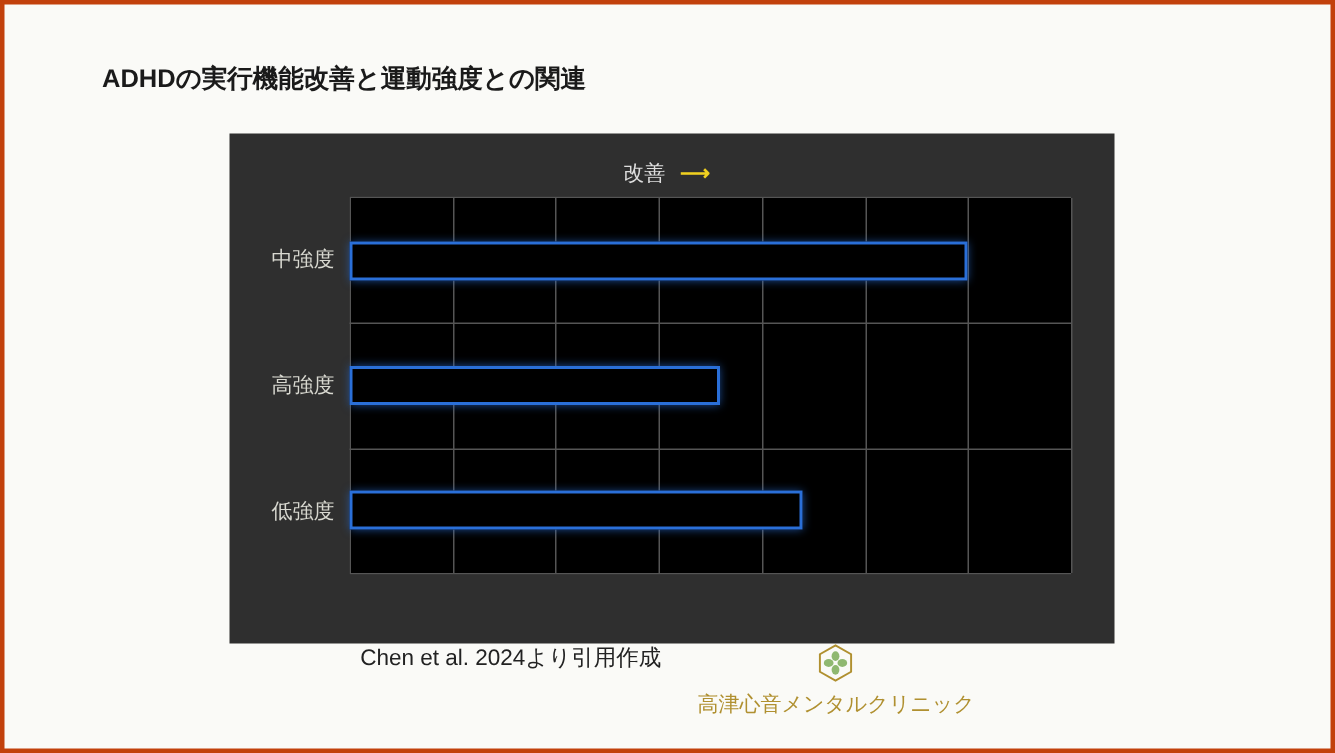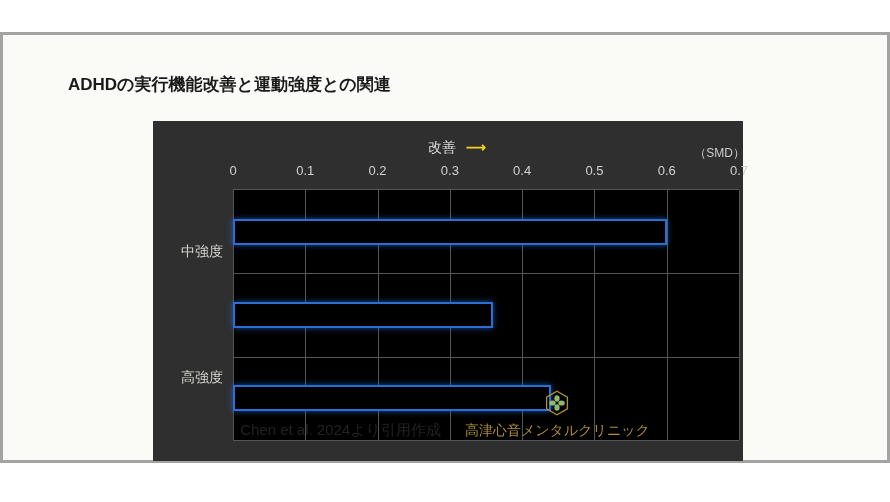--- a/index.html
+++ b/index.html
@@ -5,42 +5,41 @@
   * { box-sizing: border-box; margin: 0; padding: 0; }
   body {
     background: #fff;
     font-family: "Hiragino Sans", "Meiryo", sans-serif;
     width: 890px;
     height: 502px;
     position: relative;
   }
   .frame {
     width: 890px;
-    height: 431px;
-    border: 3px solid #a3a3a3;
+    height: 502px;
+    border: 3px solid #c2410c;
     background: #fafaf7;
     position: relative;
-    margin-top: 32px;
   }
   .title {
     position: absolute;
     top: 38px;
     left: 65px;
     font-size: 17px;
     font-weight: 700;
     color: #1a1a1a;
   }
   .chart-wrap {
     position: absolute;
     top: 86px;
     left: 150px;
     width: 590px;
     height: 340px;
     background: #2f2f2f;
-    padding: 18px 4px 14px 20px;
+    padding: 18px 29px 14px 20px;
   }
   .improve-row {
     text-align: center;
     color: #ddd;
     font-size: 14px;
     margin-bottom: 6px;
   }
   .improve-row .arrow {
     color: #f0d020;
     font-weight: bold;
@@ -122,21 +121,21 @@
     border: 2px solid #2a6fd8;
     box-shadow: 0 0 6px rgba(42,111,216,0.7);
   }
   .footer {
     position: absolute;
     bottom: 20px;
     left: 0;
     right: 0;
     display: flex;
     justify-content: center;
-    align-items: flex-end;
+    align-items: flex-start;
     gap: 24px;
     font-size: 15px;
     color: #222;
   }
   .logo {
     display: flex;
     align-items: center;
     gap: 6px;
     color: #b09030;
     font-size: 14px;
@@ -154,41 +153,27 @@
 
   <div class="title">ADHDの実行機能改善と運動強度との関連</div>
 
   <div class="chart-wrap">
 
     <div class="improve-row">
       <span>改善</span>
       <span class="arrow">⟶</span>
     </div>
 
-    <div class="axis-row">
-      <div class="ylabel-col"></div>
-      <div class="axis-ticks">
-        <span class="unit-label">（SMD）</span>
-
-      <span class="tick-label" style="left: 0%;">0</span>
-          <span class="tick-label" style="left: 14.2857%;">0.1</span>
-          <span class="tick-label" style="left: 28.5714%;">0.2</span>
-          <span class="tick-label" style="left: 42.8571%;">0.3</span>
-          <span class="tick-label" style="left: 57.1429%;">0.4</span>
-          <span class="tick-label" style="left: 71.4286%;">0.5</span>
-          <span class="tick-label" style="left: 85.7143%;">0.6</span>
-          <span class="tick-label" style="left: 100%;">0.7</span>
-        </div>
-    </div>
 
     <div class="plot">
       <div class="ylabels">
 
       <div class="ylabel">中強度</div>
           <div class="ylabel">高強度</div>
+          <div class="ylabel">低強度</div>
         </div>
       <div class="grid">
 
       <div class="vline" style="left: 0%;"></div>
           <div class="vline" style="left: 14.2857%;"></div>
           <div class="vline" style="left: 28.5714%;"></div>
           <div class="vline" style="left: 42.8571%;"></div>
           <div class="vline" style="left: 57.1429%;"></div>
           <div class="vline" style="left: 71.4286%;"></div>
           <div class="vline" style="left: 85.7143%;"></div>

